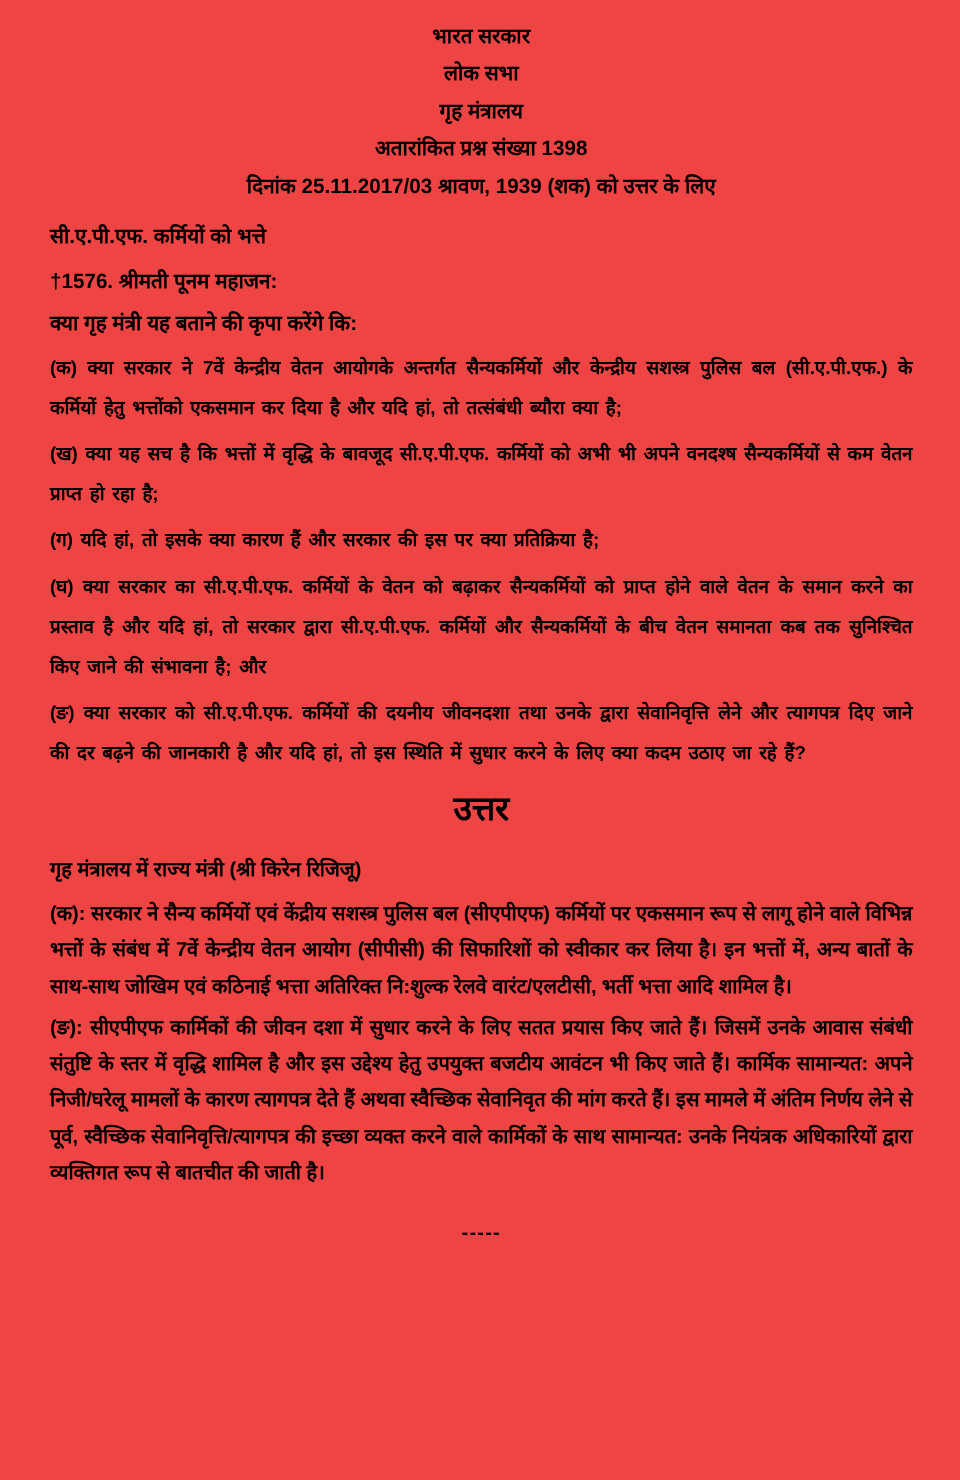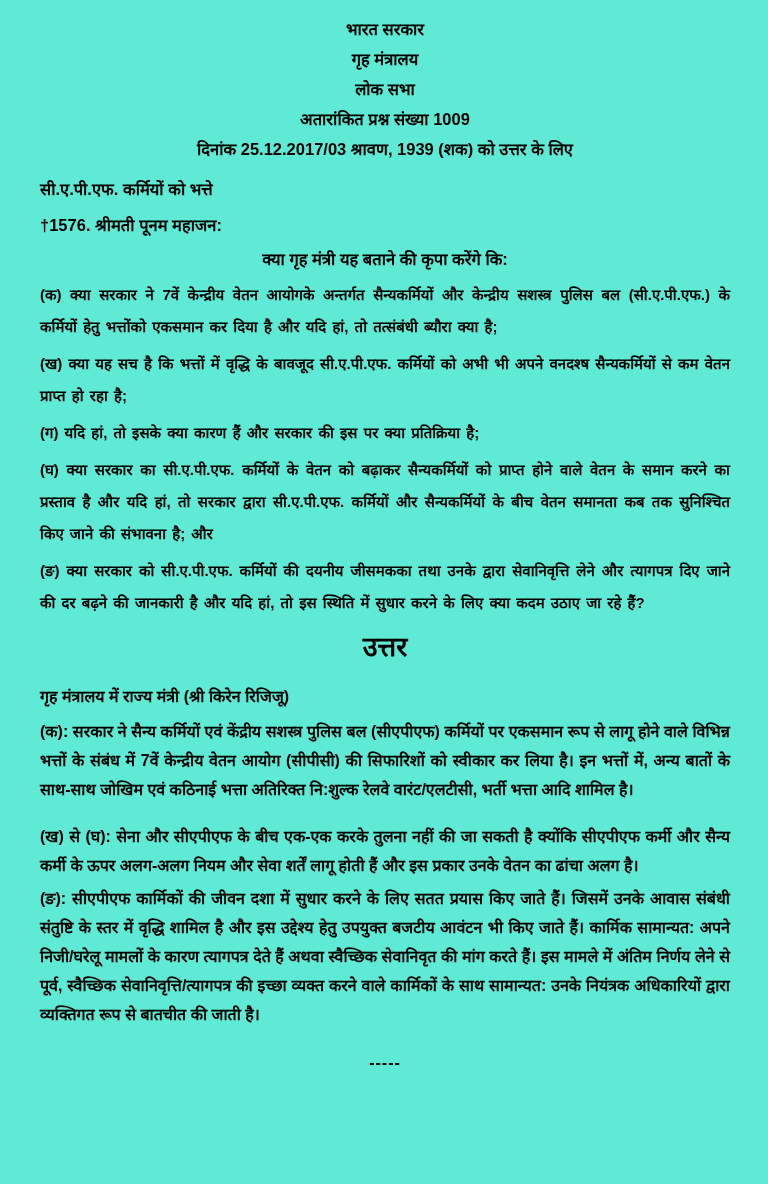--- a/index.html
+++ b/index.html
@@ -9,21 +9,21 @@
     min-height: 1184px;
     margin: 0 auto;
     font-family: "Liberation Sans", "DejaVu Sans", sans-serif;
     color: #000000;
     -webkit-font-smoothing: antialiased;
   }
   .page {
     width: 768px;
     min-height: 1184px;
     padding: 14px 38px 16px 40px;
-    background: #5eead4;
+    background: #ef4444;
   }
   .header-block { margin-bottom: 10px; }
   .header-line {
     text-align: center;
     font-size: 16.5px;
     font-weight: 700;
     line-height: 30px;
     white-space: nowrap;
   }
   .subject-line {
@@ -36,21 +36,20 @@
     font-size: 16.5px;
     font-weight: 700;
     line-height: 30px;
     margin-top: 6px;
   }
   .intro-line {
     font-size: 16.5px;
     font-weight: 700;
     line-height: 30px;
     margin-top: 4px;
-    text-align: center;
   }
   .q-para {
     font-size: 15px;
     font-weight: 700;
     line-height: 32px;
     text-align: justify;
     margin-top: 5px;
     word-spacing: 2px;
   }
   .answer-heading {
@@ -84,41 +83,40 @@
     letter-spacing: 1px;
   }
 </style>
 </head>
 <body>
 
 <div class="page">
 
   <div class="header-block">
     <div class="header-line">भारत सरकार</div>
+    <div class="header-line">लोक सभा</div>
     <div class="header-line">गृह मंत्रालय</div>
-    <div class="header-line">लोक सभा</div>
-    <div class="header-line">अतारांकित प्रश्न संख्या 1009</div>
-    <div class="header-line">दिनांक 25.12.2017/03 श्रावण, 1939 (शक) को उत्तर के लिए</div>
+    <div class="header-line">अतारांकित प्रश्न संख्या 1398</div>
+    <div class="header-line">दिनांक 25.11.2017/03 श्रावण, 1939 (शक) को उत्तर के लिए</div>
   </div>
 
   <div class="subject-line">सी.ए.पी.एफ. कर्मियों को भत्ते</div>
 
   <div class="member-line">†1576. श्रीमती पूनम महाजन:</div>
 
   <div class="intro-line">क्या गृह मंत्री यह बताने की कृपा करेंगे कि:</div>
 
   <div class="q-para">(क) क्या सरकार ने 7वें केन्द्रीय वेतन आयोगके अन्तर्गत सैन्यकर्मियों और केन्द्रीय सशस्त्र पुलिस बल (सी.ए.पी.एफ.) के कर्मियों हेतु भत्तोंको एकसमान कर दिया है और यदि हां, तो तत्संबंधी ब्यौरा क्या है;</div>
   <div class="q-para">(ख) क्या यह सच है कि भत्तों में वृद्धि के बावजूद सी.ए.पी.एफ. कर्मियों को अभी भी अपने वनदश्ष सैन्यकर्मियों से कम वेतन प्राप्त हो रहा है;</div>
   <div class="q-para">(ग) यदि हां, तो इसके क्या कारण हैं और सरकार की इस पर क्या प्रतिक्रिया है;</div>
   <div class="q-para">(घ) क्या सरकार का सी.ए.पी.एफ. कर्मियों के वेतन को बढ़ाकर सैन्यकर्मियों को प्राप्त होने वाले वेतन के समान करने का प्रस्ताव है और यदि हां, तो सरकार द्वारा सी.ए.पी.एफ. कर्मियों और सैन्यकर्मियों के बीच वेतन समानता कब तक सुनिश्चित किए जाने की संभावना है; और</div>
-  <div class="q-para">(ङ) क्या सरकार को सी.ए.पी.एफ. कर्मियों की दयनीय जीसमकका तथा उनके द्वारा सेवानिवृत्ति लेने और त्यागपत्र दिए जाने की दर बढ़ने की जानकारी है और यदि हां, तो इस स्थिति में सुधार करने के लिए क्या कदम उठाए जा रहे हैं?</div>
+  <div class="q-para">(ङ) क्या सरकार को सी.ए.पी.एफ. कर्मियों की दयनीय जीवनदशा तथा उनके द्वारा सेवानिवृत्ति लेने और त्यागपत्र दिए जाने की दर बढ़ने की जानकारी है और यदि हां, तो इस स्थिति में सुधार करने के लिए क्या कदम उठाए जा रहे हैं?</div>
 
   <div class="answer-heading">उत्तर</div>
 
   <div class="minister-line">गृह मंत्रालय में राज्य मंत्री (श्री किरेन रिजिजू)</div>
 
   <div class="a-para">(क): सरकार ने सैन्य कर्मियों एवं केंद्रीय सशस्त्र पुलिस बल (सीएपीएफ) कर्मियों पर एकसमान रूप से लागू होने वाले विभिन्न भत्तों के संबंध में 7वें केन्द्रीय वेतन आयोग (सीपीसी) की सिफारिशों को स्वीकार कर लिया है। इन भत्तों में, अन्य बातों के साथ-साथ जोखिम एवं कठिनाई भत्ता अतिरिक्त नि:शुल्क रेलवे वारंट/एलटीसी, भर्ती भत्ता आदि शामिल है।</div>
-  <div class="a-para gap-above">(ख) से (घ): सेना और सीएपीएफ के बीच एक-एक करके तुलना नहीं की जा सकती है क्योंकि सीएपीएफ कर्मी और सैन्य कर्मी के ऊपर अलग-अलग नियम और सेवा शर्तें लागू होती हैं और इस प्रकार उनके वेतन का ढांचा अलग है।</div>
   <div class="a-para">(ङ): सीएपीएफ कार्मिकों की जीवन दशा में सुधार करने के लिए सतत प्रयास किए जाते हैं। जिसमें उनके आवास संबंधी संतुष्टि के स्तर में वृद्धि शामिल है और इस उद्देश्य हेतु उपयुक्त बजटीय आवंटन भी किए जाते हैं। कार्मिक सामान्यत: अपने निजी/घरेलू मामलों के कारण त्यागपत्र देते हैं अथवा स्वैच्छिक सेवानिवृत की मांग करते हैं। इस मामले में अंतिम निर्णय लेने से पूर्व, स्वैच्छिक सेवानिवृत्ति/त्यागपत्र की इच्छा व्यक्त करने वाले कार्मिकों के साथ सामान्यत: उनके नियंत्रक अधिकारियों द्वारा व्यक्तिगत रूप से बातचीत की जाती है।</div>
 
   <div class="end-dashes">-----</div>
 
 </div>
 
 </body></html>

